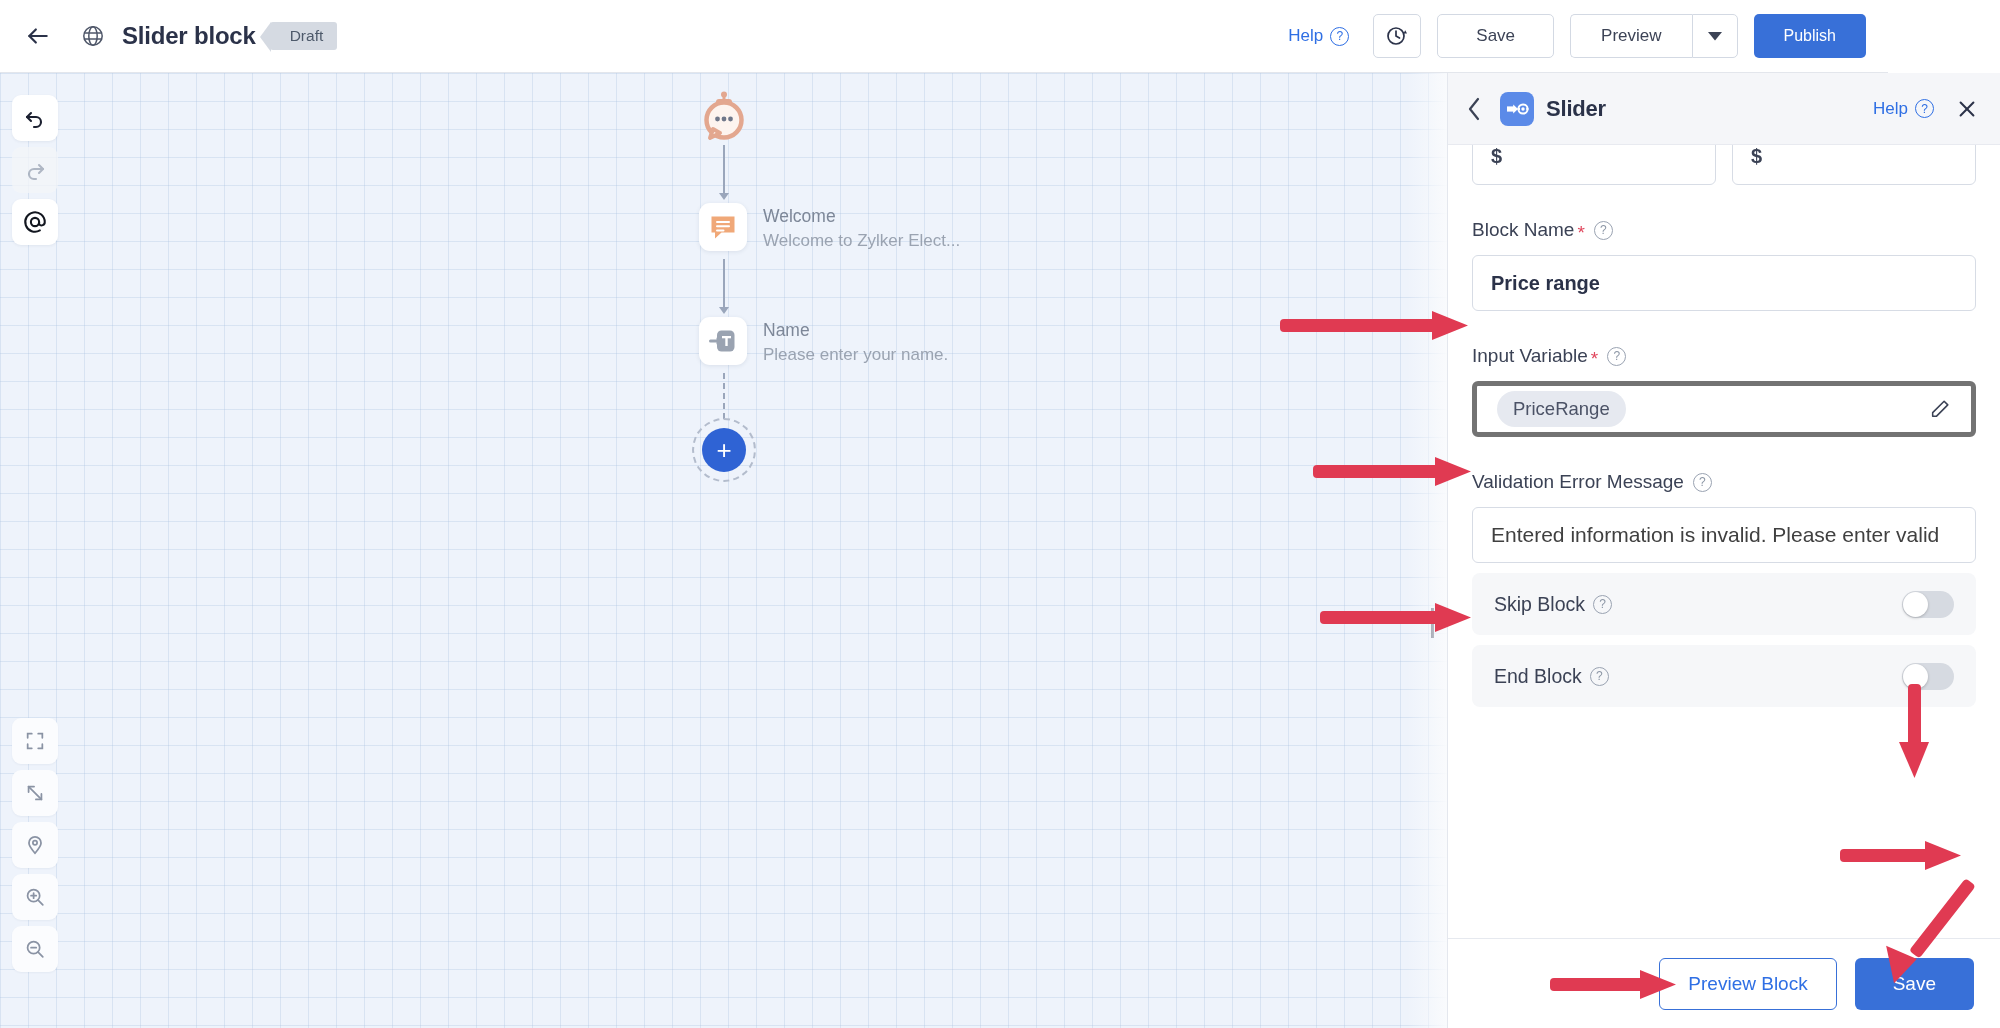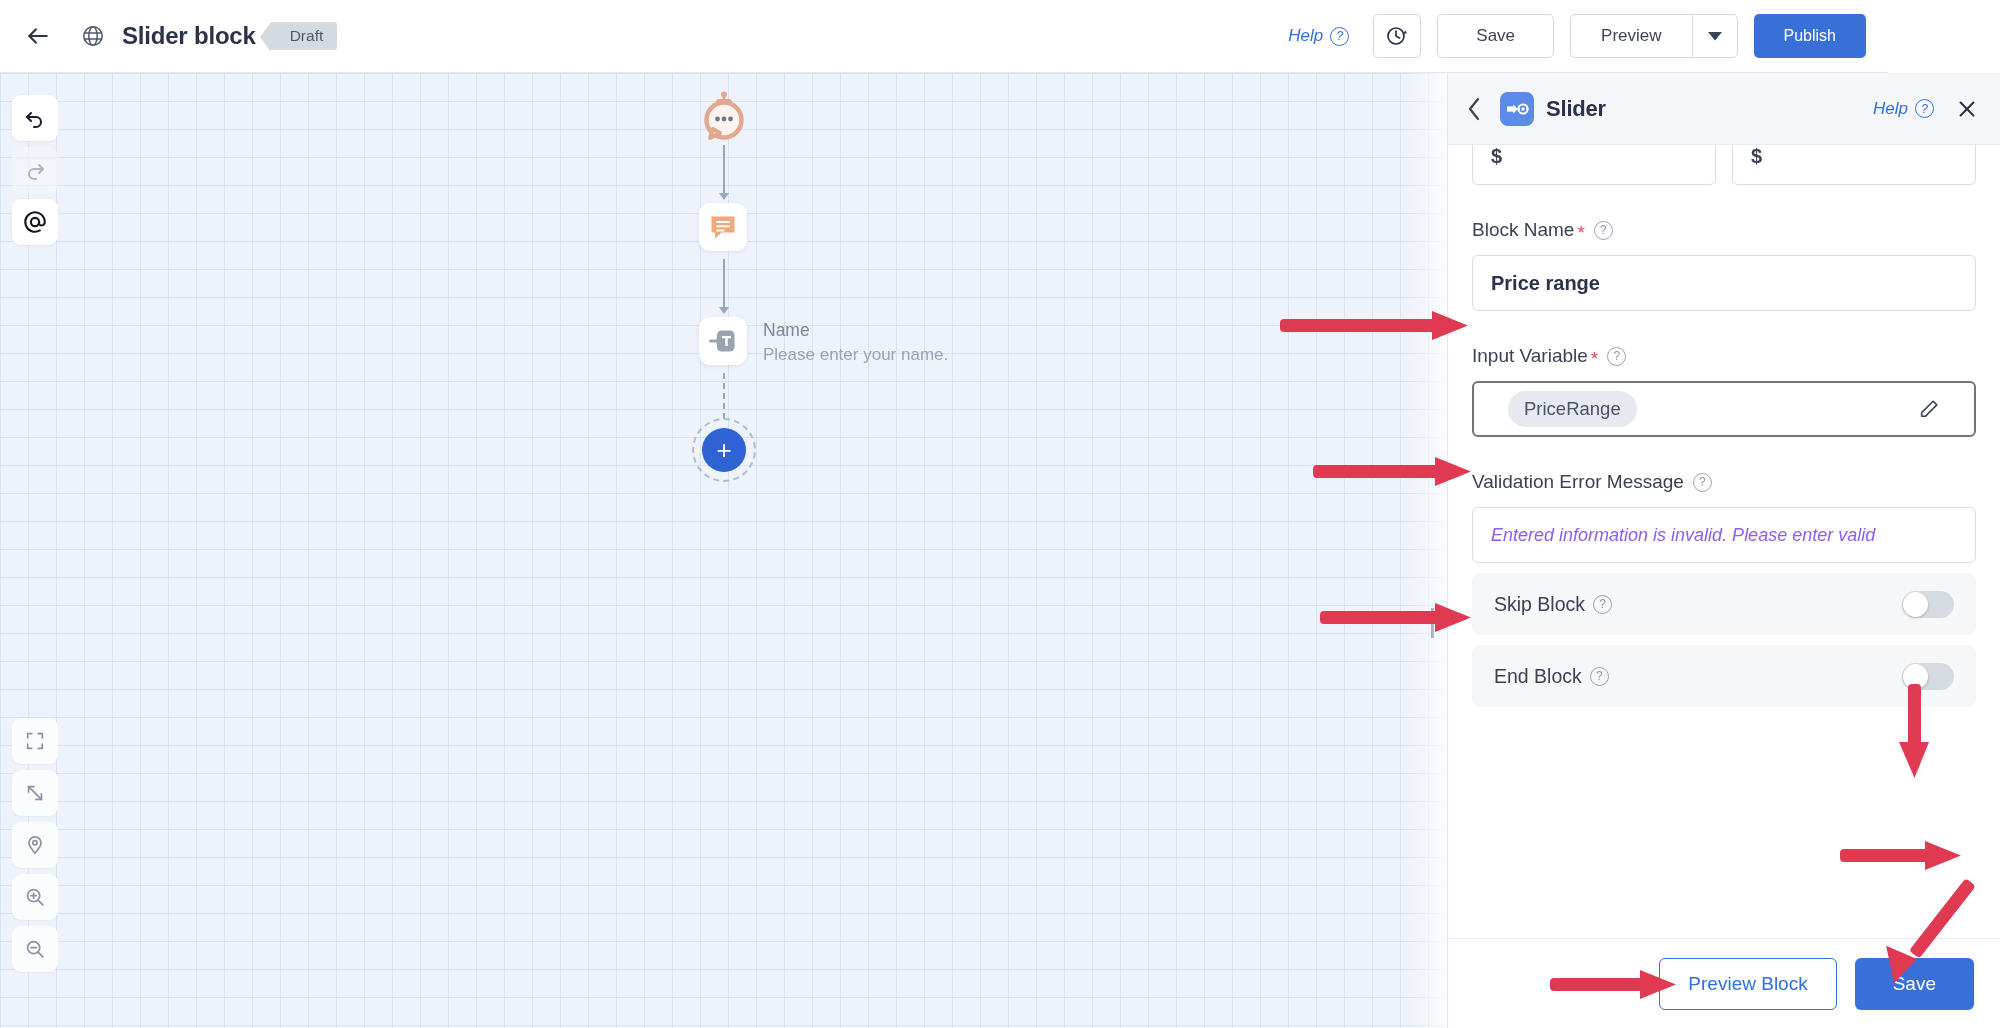--- a/index.html
+++ b/index.html
@@ -40,21 +40,21 @@
   .draft-badge::before {
     content: ""; position: absolute; left: -10px; top: 0;
     border-top: 15px solid transparent; border-bottom: 15px solid transparent;
     border-right: 11px solid #d5dae2;
   }
   .topbar-right {
     margin-left: auto; display: flex; align-items: center; gap: 0; padding-right: 22px;
   }
   .help-link {
     display: flex; align-items: center; gap: 7px;
-    color: #2f6fe4; font-size: 17px; cursor: pointer; margin-right: 24px; font-style: italic;
+    color: #2f6fe4; font-size: 17px; cursor: pointer; margin-right: 24px;
   }
   .qmark {
     width: 19px; height: 19px; border-radius: 50%;
     border: 1.4px solid #2f6fe4; color: #2f6fe4;
     font-size: 12px; display: flex; align-items: center; justify-content: center;
     font-weight: 400;
   }
   .qmark.grey { border-color: #9aa3b2; color: #8d97a6; }
   .tb-btn {
     height: 44px; border: 1px solid #d3d9e3; background: #fff; border-radius: 5px;
@@ -173,24 +173,24 @@
     font-size: 19px; color: #3b4255; display: flex; align-items: center; gap: 3px;
     margin-bottom: 14px;
   }
   .req { color: #e0465c; font-size: 19px; line-height: 1; position: relative; top: 2px; }
   .lbl-help { margin-left: 6px; }
   .txt-input {
     width: 100%; height: 56px; border: 1px solid #d7dce5; border-radius: 6px;
     background: #fff; display: flex; align-items: center; padding: 0 18px;
     font-size: 20px; color: #2b3249; font-weight: 600;
   }
-  .txt-input.plain { font-weight: 400; font-size: 18px; color: #8b5cf6; font-style: italic; }
+  .txt-input.plain { font-weight: 400; font-size: 21px; color: #404040; }
   .var-input {
-    width: 100%; height: 56px; border: 2px solid #737373; border-radius: 6px;
-    background: #fff; display: flex; align-items: center; padding: 0 34px;
+    width: 100%; height: 56px; border: 5px solid #737373; border-radius: 6px;
+    background: #fff; display: flex; align-items: center; padding: 0 20px;
     justify-content: space-between;
   }
   .var-chip {
     background: #e6e9f0; color: #4b5266; font-size: 18.5px;
     padding: 7px 16px; border-radius: 18px;
   }
   .pencil { cursor: pointer; color: #3b4255; display: flex; }
 
   .adv-title { font-size: 19px; color: #3b4255; margin: 36px 0 10px 0; }
   .adv-row {
@@ -362,20 +362,24 @@
 
       <div class="node" style="left:79px; top:122px;">
         <div class="node-ico">
           <svg width="30" height="30" viewBox="0 0 30 30">
             <path d="M3.5 4.5 h23 v16 h-13 l-6.5 6 v-6 h-3.5 z" fill="#f0a878"></path>
             <rect x="8" y="9" width="14" height="2.1" rx="1" fill="#fff"></rect>
             <rect x="8" y="13.2" width="14" height="2.1" rx="1" fill="#fff"></rect>
             <rect x="8" y="17.4" width="8.5" height="2.1" rx="1" fill="#fff"></rect>
           </svg>
         </div>
+        <div class="node-txt">
+          <div class="node-title">Welcome</div>
+          <div class="node-sub">Welcome to Zylker Elect...</div>
+        </div>
       </div>
 
       <div class="conn" style="left:103px; top:178px; height:52px;"></div>
       <div class="conn-arrow" style="left:99px; top:226px;"></div>
 
       <div class="node" style="left:79px; top:236px;">
         <div class="node-ico">
           <svg width="30" height="30" viewBox="0 0 30 30">
             <rect x="9" y="4.5" width="17.5" height="21" rx="4.5" fill="#9aa3b1"></rect>
             <path d="M2.5 15 h8" stroke="#9aa3b1" stroke-width="3" stroke-linecap="round"></path>

